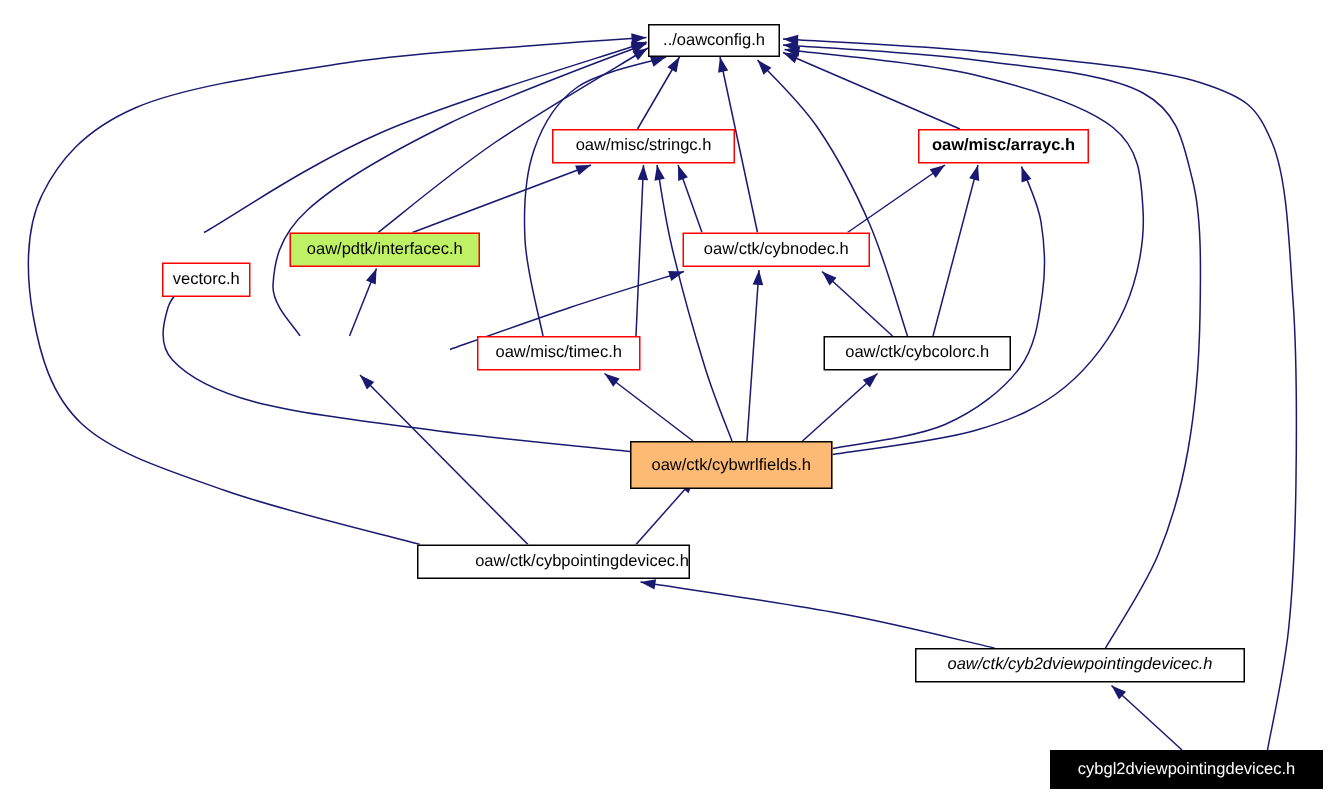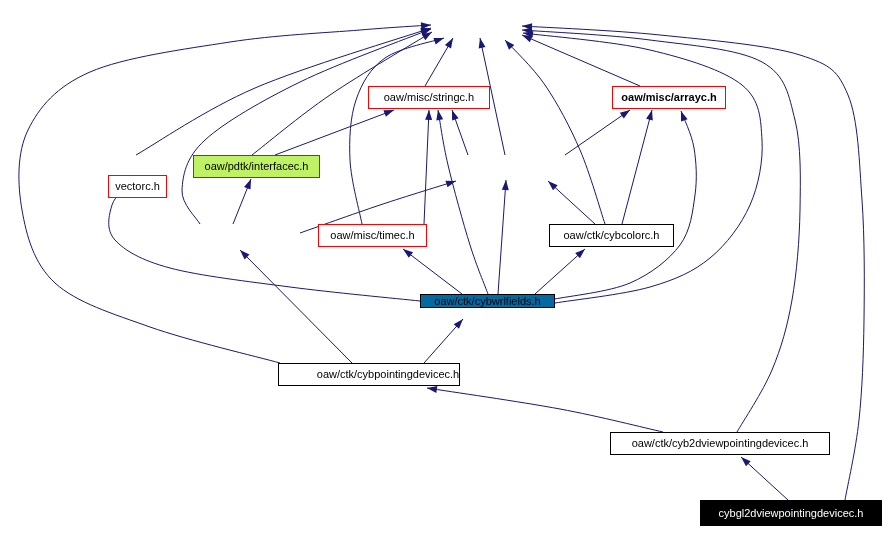--- a/index.html
+++ b/index.html
@@ -78,43 +78,49 @@
       <path d="M352,363 L240,250" class="edge-path" stroke="#191970"></path>
       <polygon points="240,250 249.5,254.6 244.6,259.6" fill="#191970"></polygon>
       <path d="M424,363 L463,319" class="edge-path" stroke="#191970"></path>
       <polygon points="463,319 459.0,328.8 453.7,324.2" fill="#191970"></polygon>
       <path d="M663,432 C645.8,428.2 599.3,416.3 560,409 C520.7,401.7 449.2,391.5 427,388" class="edge-path" stroke="#191970"></path>
       <polygon points="427,388 437.4,386.1 436.3,393.0" fill="#191970"></polygon>
       <path d="M788,500 L741,457" class="edge-path" stroke="#191970"></path>
       <polygon points="741,457 750.7,461.2 746.0,466.3" fill="#191970"></polygon>
     </svg>
 
+<div class="node" style="left: 432px; top: 16px; width: 88px; height: 22px; border-color: rgb(0, 0, 0); background: rgb(255, 255, 255); color: rgb(0, 0, 0);">
+    <span>../oawconfig.h</span>
+  </div>
     <div class="node" style="left: 368px; top: 86px; width: 122px; height: 23px; border-color: rgb(255, 0, 0); background: rgb(255, 255, 255); color: rgb(0, 0, 0);">
     <span>oaw/misc/stringc.h</span>
   </div>
     <div class="node" style="left: 612px; top: 86px; width: 114px; height: 23px; border-color: rgb(255, 0, 0); background: rgb(255, 255, 255); color: rgb(0, 0, 0); font-weight: bold;">
     <span>oaw/misc/arrayc.h</span>
   </div>
     <div class="node" style="left: 108px; top: 155px; width: 59px; height: 23px; border-color: rgb(255, 0, 0); background: rgb(255, 255, 255); color: rgb(0, 0, 0); margin-top: 20px;">
     <span>vectorc.h</span>
   </div>
     <div class="node" style="left: 193px; top: 155px; width: 127px; height: 23px; border-color: rgb(255, 0, 0); background: #bef264; color: rgb(0, 0, 0);">
     <span>oaw/pdtk/interfacec.h</span>
   </div>
+    <div class="node" style="left: 455px; top: 155px; width: 125px; height: 23px; border-color: rgb(255, 0, 0); background: rgb(255, 255, 255); color: rgb(0, 0, 0);">
+    <span>oaw/ctk/cybnodec.h</span>
+  </div>
     <div class="node" style="left: 318px; top: 224px; width: 109px; height: 23px; border-color: rgb(255, 0, 0); background: rgb(255, 255, 255); color: rgb(0, 0, 0);">
     <span>oaw/misc/timec.h</span>
   </div>
     <div class="node" style="left: 549px; top: 224px; width: 125px; height: 23px; border-color: rgb(0, 0, 0); background: rgb(255, 255, 255); color: rgb(0, 0, 0);">
     <span>oaw/ctk/cybcolorc.h</span>
   </div>
-    <div class="node" style="left: 420px; top: 294px; width: 135px; height: 14px; border-color: rgb(0, 0, 0); background: #0369a1; color: rgb(0, 0, 0);">
+    <div class="node" style="left: 420px; top: 294px; width: 135px; height: 32px; border-color: rgb(0, 0, 0); background: #fdba74; color: rgb(0, 0, 0);">
     <span>oaw/ctk/cybwrlfields.h</span>
   </div>
     <div class="node" style="left: 278px; top: 363px; width: 182px; height: 23px; border-color: rgb(0, 0, 0); background: rgb(255, 255, 255); color: rgb(0, 0, 0); padding-left: 38px;">
     <span>oaw/ctk/cybpointingdevicec.h</span>
   </div>
-    <div class="node" style="left: 610px; top: 432px; width: 220px; height: 23px; border-color: rgb(0, 0, 0); background: rgb(255, 255, 255); color: rgb(0, 0, 0);">
+    <div class="node" style="left: 610px; top: 432px; width: 220px; height: 23px; border-color: rgb(0, 0, 0); background: rgb(255, 255, 255); color: rgb(0, 0, 0); font-style: italic;">
     <span>oaw/ctk/cyb2dviewpointingdevicec.h</span>
   </div>
     <div class="node" style="left: 700px; top: 500px; width: 182px; height: 26px; border-color: rgb(0, 0, 0); background: rgb(0, 0, 0); color: rgb(255, 255, 255);">
     <span>cybgl2dviewpointingdevicec.h</span>
   </div>
   </div>
 
 </body></html>

